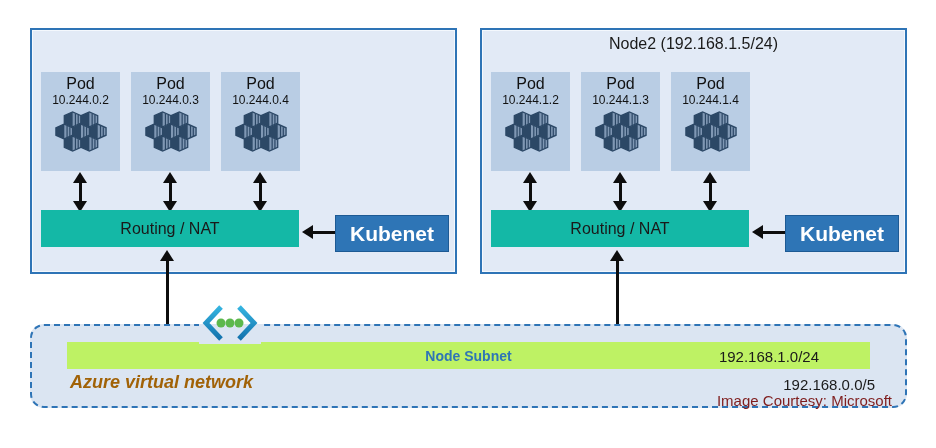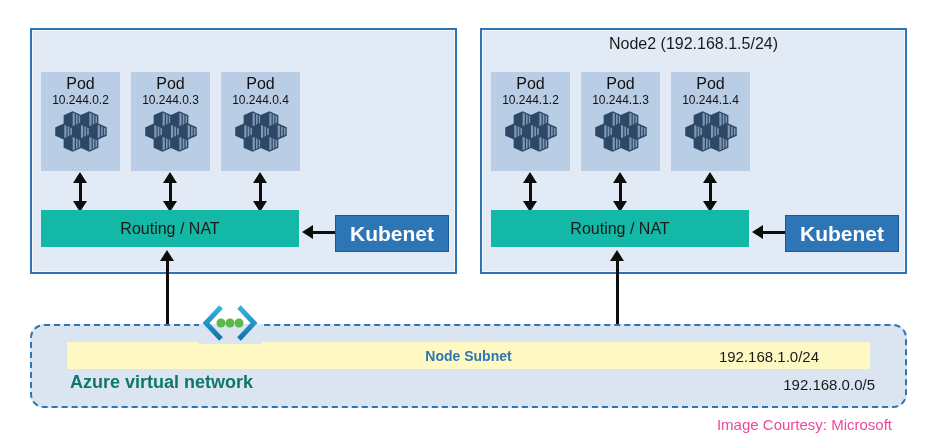--- a/index.html
+++ b/index.html
@@ -33,31 +33,31 @@
   .darrow::before{top:-10px;border-bottom:11px solid #0d0d0d;}
   .darrow::after{bottom:-10px;border-top:11px solid #0d0d0d;}
   .harrow{position:absolute;height:3px;background:#0d0d0d;}
   .harrow::before{content:"";position:absolute;left:-11px;top:-6px;
     border-top:7.5px solid transparent;border-bottom:7.5px solid transparent;
     border-right:11px solid #0d0d0d;}
   
   .vnet{position:absolute;left:30px;top:324px;width:873px;height:80px;
     background:#dbe5f2;border:2px dashed #2e74b6;border-radius:14px;}
   .subnet-bar{position:absolute;left:35px;top:16px;width:803px;height:27px;
-    background:#fef9c3;}
+    background:#bef264;}
   .subnet-label{position:absolute;inset:0;display:flex;align-items:center;
     justify-content:center;font-size:14px;font-weight:bold;color:#2e75b6;}
   .subnet-cidr{position:absolute;right:51px;top:2px;bottom:0;display:flex;
     align-items:center;font-size:15px;color:#1a1a1a;}
   .vnet-title{position:absolute;left:38px;top:46px;font-size:18px;
-    font-weight:bold;color:#0f766e;}
+    font-weight:bold;color:#a16207;font-style:italic;}
   .vnet-cidr{position:absolute;right:30px;top:50px;font-size:15px;color:#1a1a1a;}
   .vnet-icon{position:absolute;left:199px;top:302px;width:62px;height:42px;
     background:linear-gradient(#ffffff 0 22px,#dbe5f2 22px);}
-  .credit{position:absolute;right:44px;top:416px;font-size:15px;color:#ec4899;}
+  .credit{position:absolute;right:44px;top:392px;font-size:15px;color:#7f1d1d;}
 </style>
 </head>
 <body>
 
 <div class="canvas">
 
   <svg width="0" height="0" style="position:absolute">
     <defs>
       <g id="podunit">
         <polygon points="1,5 10,1 19,5 19,13 10,17 1,13" fill="#8098b4" stroke="#2c4866" stroke-width="1.4"></polygon>

